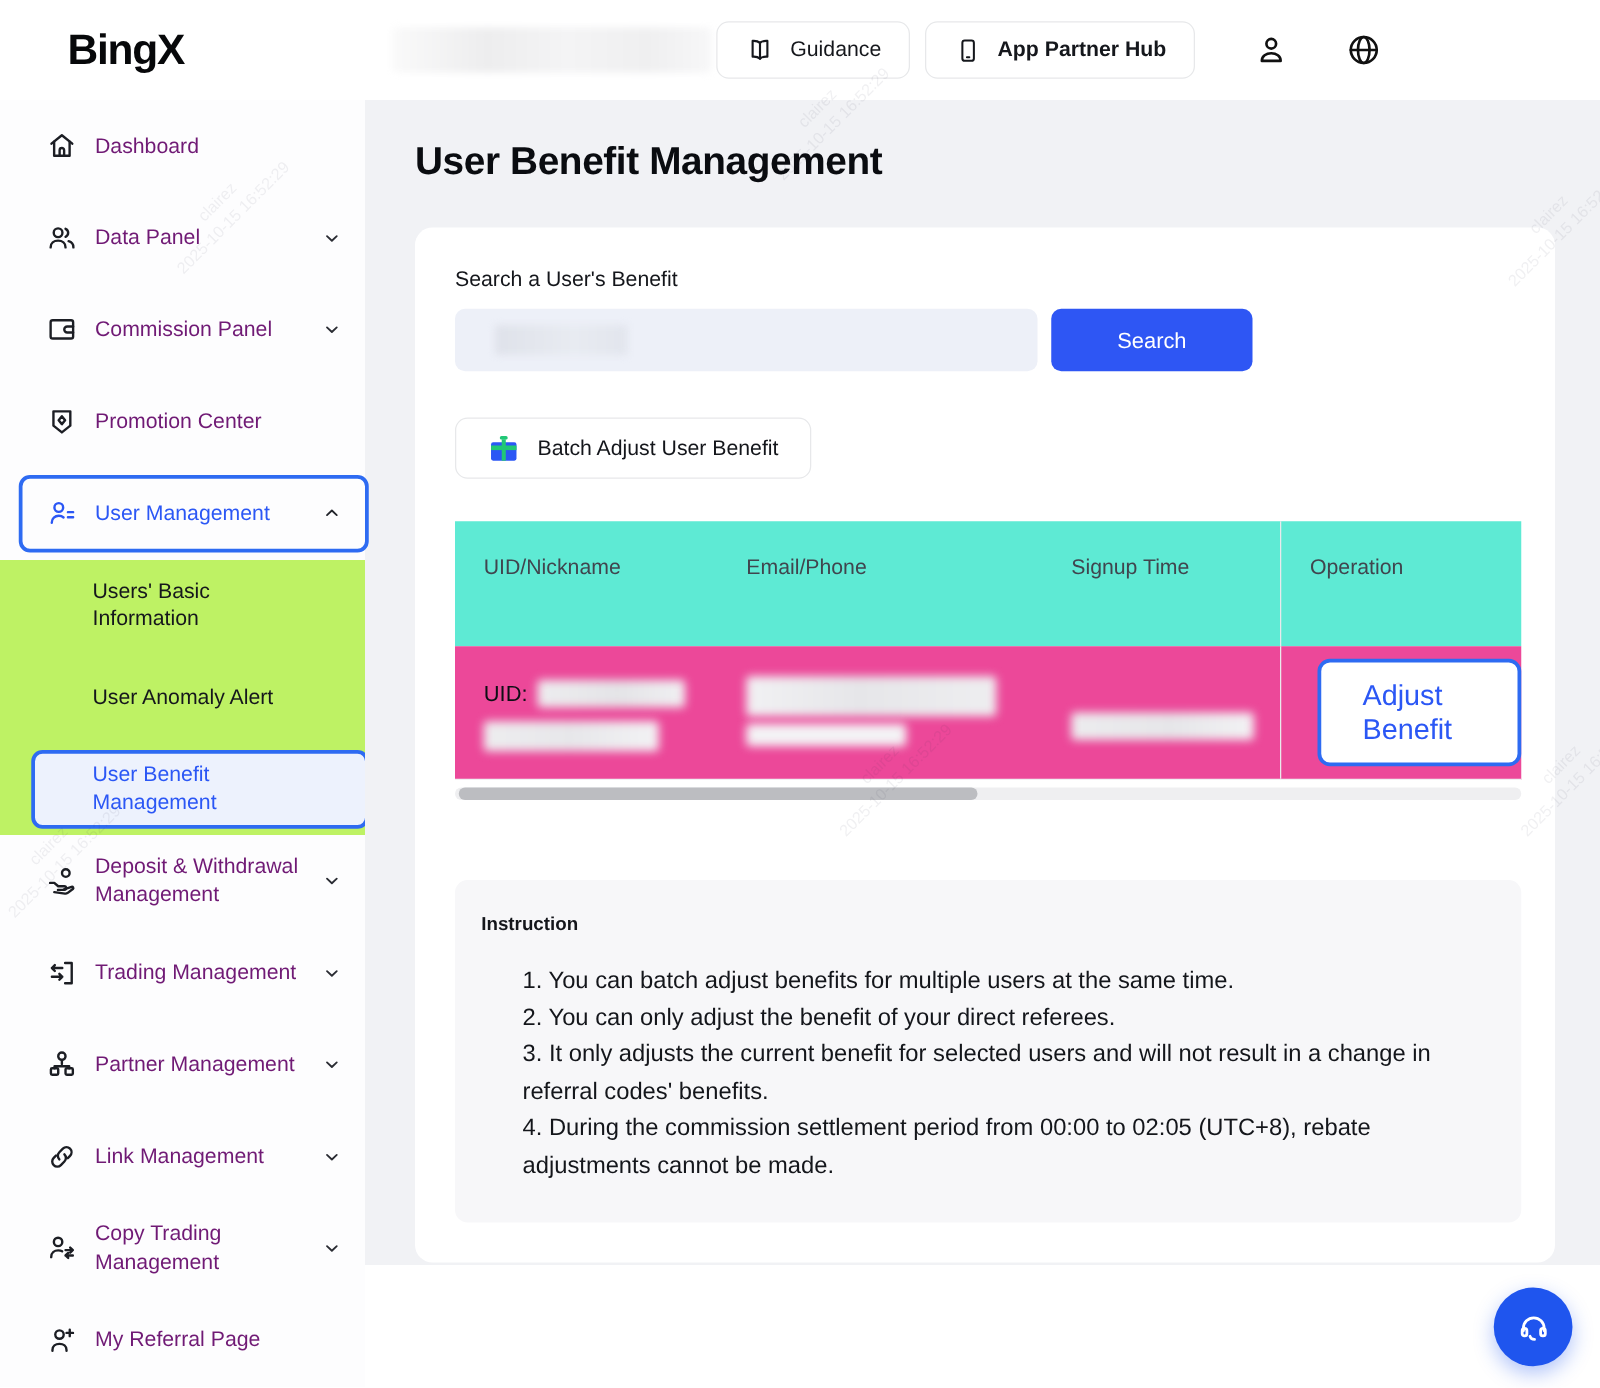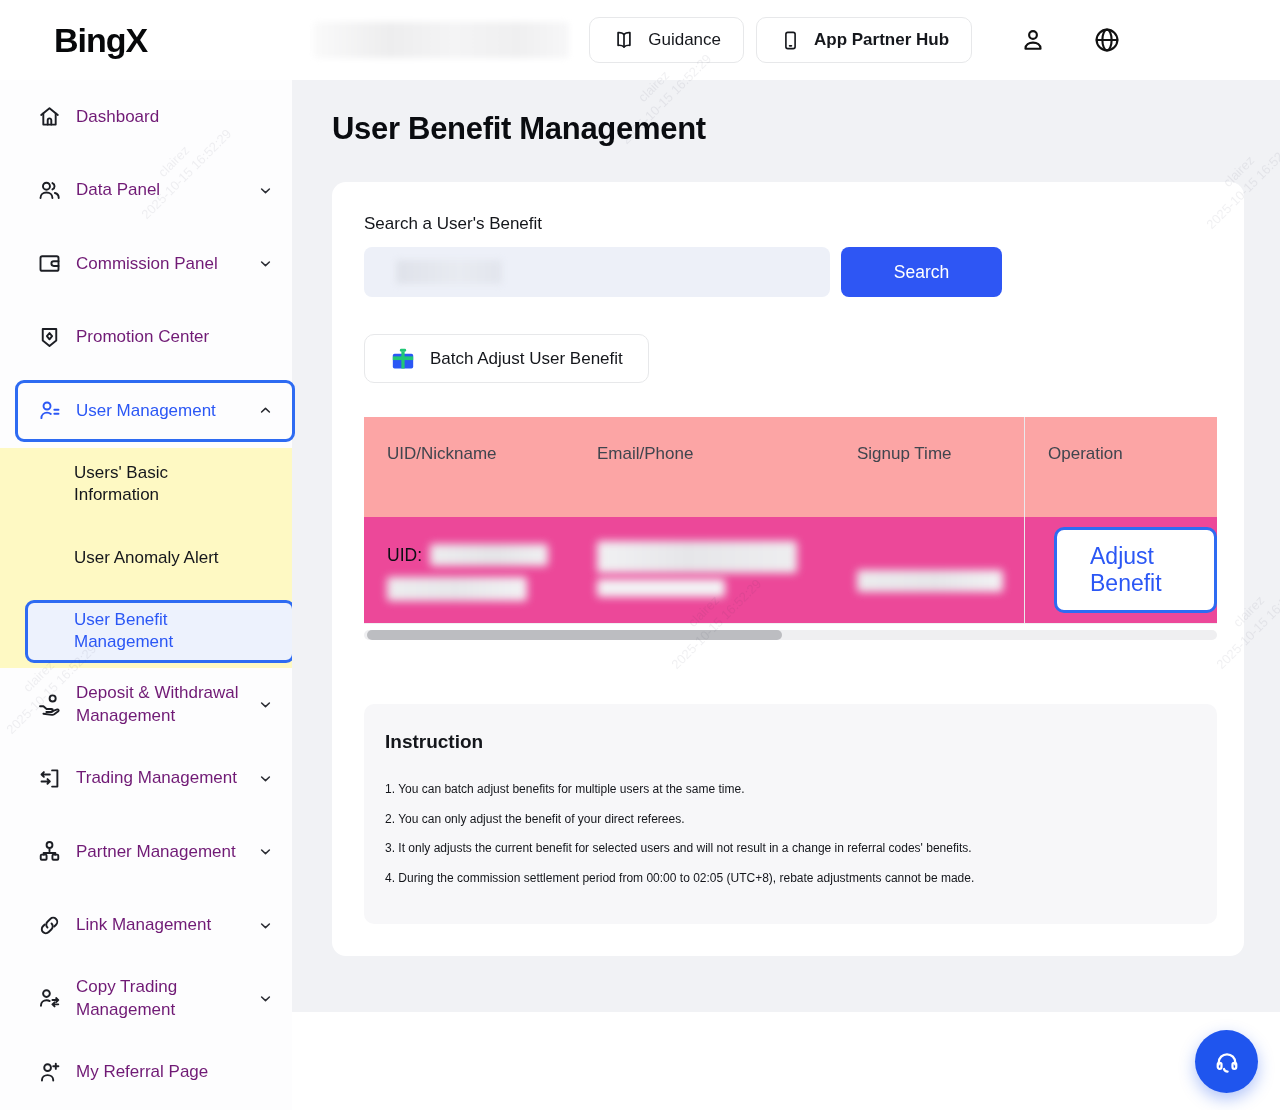--- a/index.html
+++ b/index.html
@@ -19,42 +19,42 @@
   .hdr-blur {
     width:256px; height:36px; border-radius:4px; margin-left:166px;
     background:linear-gradient(90deg,#fafafa,#ededee 30%,#f4f4f5 55%,#efeff0 80%,#f7f7f8);
     filter:blur(3px);
   }
   .hdr-btn {
     display:flex; align-items:center; gap:12px; height:46px; padding:0 22px;
     border:1px solid #e7e8ea; border-radius:10px; background:#fff;
     font-size:17px; color:#15171c; cursor:pointer;
   }
-  .hdr-btn.guidance { margin-left:20px; }
+  .hdr-btn.guidance { margin-left:4px; }
   .hdr-btn.hub { margin-left:12px;font-weight:bold; }
   .hdr-icon { width:30px; height:30px; margin-left:0; cursor:pointer; }
   .hdr-icon.account { margin-left:46px; }
   .hdr-icon.globe { margin-left:44px; }
 
   
   .body-wrap { display:flex; height:1030px; }
   .sidebar { width:292px; background:#fdfdfe; flex:none; position:relative; padding-top:0; }
   .nav-item {
     height:73.5px; display:flex; align-items:center;
     padding:0 18px 0 36px; position:relative; cursor:pointer;
   }
   .nav-ic { width:27px; height:27px; flex:none; margin-right:13px; color:#1c1e24; }
   .nav-label { font-size:17px; font-weight:500; line-height:1.32; max-width:166px; color:#701a75; }
   .nav-chev { margin-left:auto; width:17px; height:17px; color:#2a2c33; flex:none; }
   .nav-item.active-parent .nav-ic, .nav-item.active-parent .nav-label { color:#2b57f5; }
   .anno-box {
     position:absolute; border:3px solid #2e6bf2; border-radius:9px; pointer-events:none; z-index:4;
   }
   .nav-item .anno-box { left:15px; right:-3px; top:6px; bottom:6px; }
-  .submenu { background:#fef9c3; }
+  .submenu { background:#bef264; }
   .sub-item {
     height:73.5px; display:flex; align-items:center; padding:0 18px 0 74px;
     font-size:17px; line-height:1.32; cursor:pointer; position:relative;
   }
   .sub-label { max-width:166px; }
   .sub-item.active { color:#2b57f5; }
   .sub-item.active .active-bg {
     position:absolute; left:25px; right:-3px; top:5px; bottom:5px;
     background:#edf2fd; border:3px solid #2e6bf2; border-radius:9px; z-index:0;
   }
@@ -84,21 +84,21 @@
     font-family:inherit;
   }
   .batch-btn {
     margin-top:37px; height:49px; display:inline-flex; align-items:center; gap:14px;
     padding:0 25px; background:#fff; border:1px solid #e7e8ea; border-radius:10px;
     font-size:17px; color:#14161b; cursor:pointer; font-family:inherit;
   }
   .gift { width:26px; height:26px; }
 
   .table { margin-top:34px; width:853px; }
-  .thead { display:flex; height:100px; background:#fca5a5; }
+  .thead { display:flex; height:100px; background:#5eead4; }
   .th { font-size:17px; color:#40454e; padding:27px 0 0 23px; }
   .trow { display:flex; height:107px; background:#ec4899; border-bottom:1px solid #f0f0f2; }
   .col-uid { width:210px; flex:none; }
   .col-email { width:260px; flex:none; }
   .col-signup { width:190px; flex:none; }
   .col-op { width:193px; flex:none; border-left:1px solid #e9e9ec; }
   .td { padding-left:23px; }
   .uid-line { margin-top:27px; font-size:17.5px; color:#0d0f14; display:flex; align-items:center; }
   .blur { border-radius:3px; background:#e9eaec; filter:blur(4px); }
   .uid-val { width:118px; height:22px; margin-left:8px; background:linear-gradient(90deg,#ededef,#e4e4e7 55%,#f0f0f2); }
@@ -111,23 +111,23 @@
     margin-left:6px; border:3px solid #2e6bf2; border-radius:10px;
     padding:13px 33px; font-size:23px; color:#2b57f5; cursor:pointer; background:#fff;
   }
   .hscroll { margin-top:6px; width:853px; height:10px; border-radius:6px; background:#efeff1; position:relative; }
   .hscroll-thumb { position:absolute; left:3px; top:0; width:415px; height:10px; border-radius:6px; background:#bcbdc1; cursor:grab; }
 
   .instruction {
     margin-top:64px; width:853px; background:#f7f7f9; border-radius:10px;
     padding:27px 24px 31px 21px;
   }
-  .instruction h3 { font-size:19px; font-weight:700; color:#14161b; }
+  .instruction h3 { font-size:15px; font-weight:700; color:#14161b; }
   .instruction ul { list-style:none; margin-top:22px; }
-  .instruction li { font-size:12px; line-height:29.5px; color:#14161b; }
+  .instruction li { font-size:19px; line-height:29.5px; color:#14161b;margin-left:33px; }
 
   .help-fab {
     position:absolute; right:22px; bottom:17px; width:63px; height:63px; border-radius:50%;
     background:#1f55ee; display:flex; align-items:center; justify-content:center;
     box-shadow:0 6px 16px rgba(31,85,238,.35); cursor:pointer; z-index:9;
   }
 
   
   .wm {
     position:absolute; transform:rotate(-45deg); transform-origin:center;

